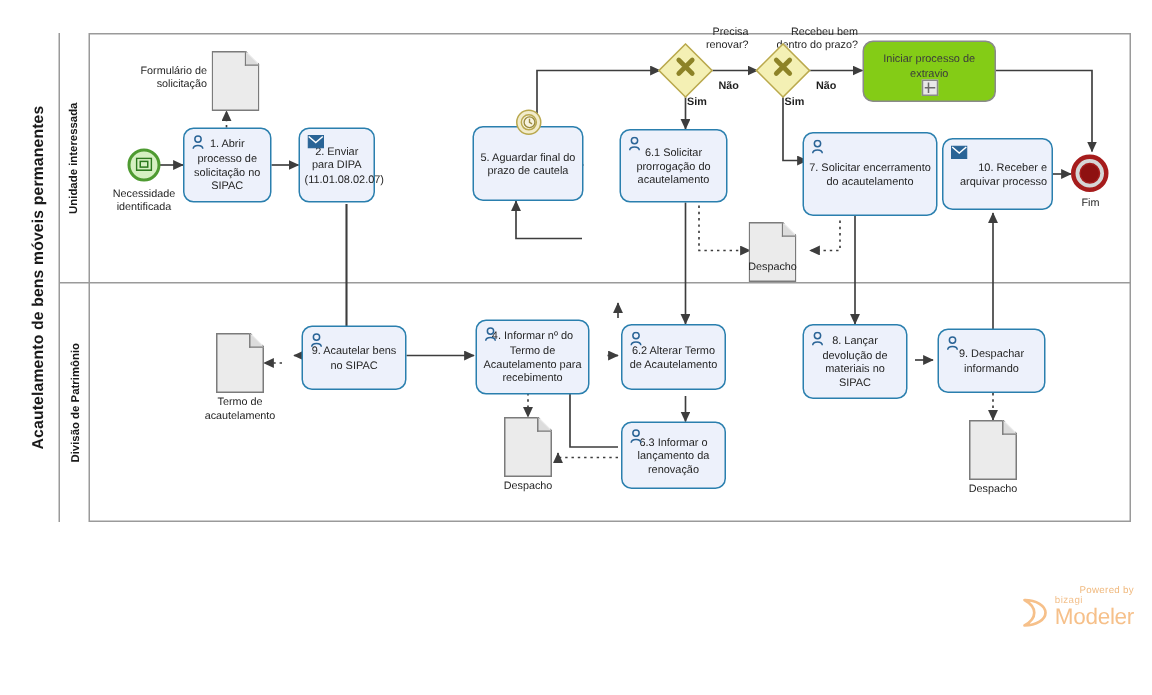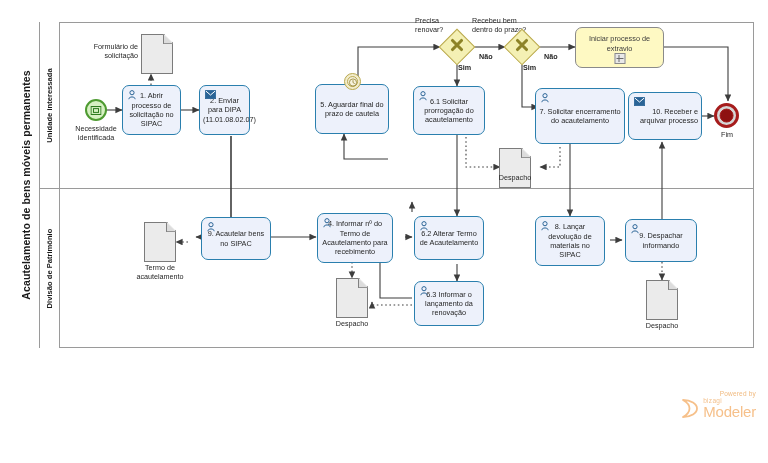--- a/index.html
+++ b/index.html
@@ -19,21 +19,21 @@
   
   .task{position:absolute;box-sizing:border-box;border:1.6px solid #2a7fae;border-radius:7px;
     background:#edf1fb;display:flex;align-items:center;justify-content:center;text-align:center;
     color:#262626;font-size:7.3px;line-height:1.28;padding:2px 3px;}
   .task .tl{display:block;width:100%;}
   .task-icon{position:absolute;left:5px;top:4px;width:11px;height:10px;color:#2a6496;}
   .task-icon svg{display:block;}
 
   
   .subproc{position:absolute;box-sizing:border-box;border:1.4px solid #8a8a8a;border-radius:7px;
-    background:#fef9c3;display:flex;align-items:center;justify-content:flex-end;text-align:center;
+    background:#84cc16;display:flex;align-items:center;justify-content:flex-end;text-align:center;
     color:#3c3c3c;font-size:7.3px;line-height:1.3;padding:2px 4px 10px 4px;}
   .plusbox{position:absolute;left:50%;bottom:3px;transform:translateX(-50%);
     width:9px;height:9px;border:1px solid #8a8a8a;background:#e8e8e8;}
   .plusbox:before,.plusbox:after{content:"";position:absolute;background:#6a6a6a;}
   .plusbox:before{left:1px;top:3.5px;width:7px;height:1px;}
   .plusbox:after{top:1px;left:3.5px;height:7px;width:1px;}
 
   
   .ev{position:absolute;border-radius:50%;box-sizing:border-box;}
   .ev-start{border:2.2px solid #4e9b31;background:#d6f0c2;}
@@ -55,21 +55,21 @@
   .doc{position:absolute;box-sizing:border-box;}
   .doc .body{position:absolute;inset:0;background:#ebebeb;border:1px solid #7b7b7b;
     clip-path:polygon(0 0, 72% 0, 100% 22%, 100% 100%, 0 100%);}
   .doc .fold{position:absolute;right:0;top:0;width:28%;height:22%;
     border-left:1px solid #7b7b7b;border-bottom:1px solid #7b7b7b;background:#dcdcdc;
     clip-path:polygon(0 0, 100% 100%, 0 100%);}
 
   
   .lbl{position:absolute;font-size:7.2px;color:#1f1f1f;text-align:center;line-height:1.25;}
   .lbl-flow{position:absolute;font-size:7.2px;color:#1f1f1f;font-weight:bold;}
-  .lbl-gw{position:absolute;font-size:7.2px;color:#1f1f1f;text-align:left;line-height:1.25;}
+  .lbl-gw{position:absolute;font-size:7.2px;color:#1f1f1f;text-align:right;line-height:1.25;}
 
   
   .svgl{position:absolute;left:0;top:0;width:768px;height:463px;pointer-events:none;}
 
   
   .wm{position:absolute;right:12px;bottom:44px;text-align:right;}
   .wm .pb{font-size:6.5px;color:#f0b97e;letter-spacing:.2px;margin-bottom:1px;}
   .wm .row{display:flex;align-items:center;gap:3px;justify-content:flex-end;}
   .wm .mark{width:20px;height:21px;}
   .wm .txt{display:flex;flex-direction:column;align-items:flex-start;line-height:1;}

